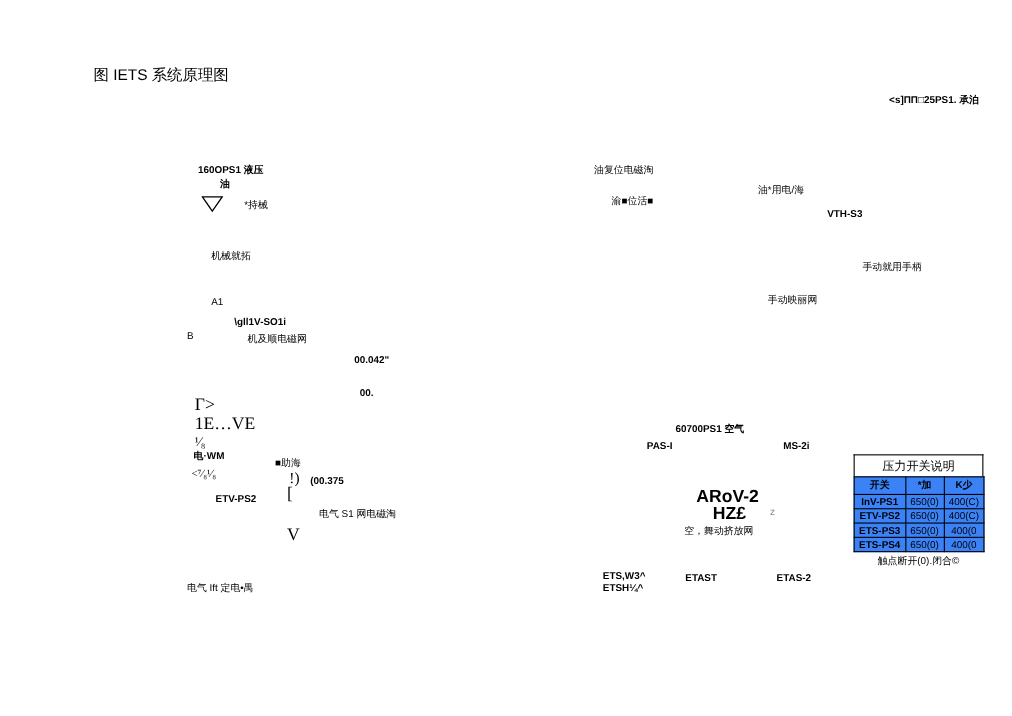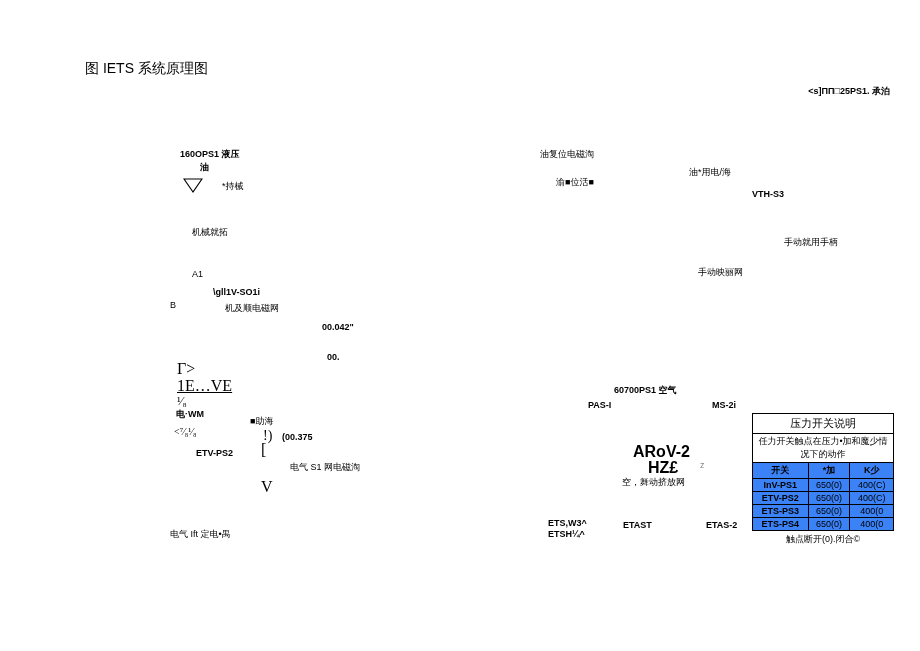--- a/index.html
+++ b/index.html
@@ -11,21 +11,21 @@
       font-size: 10px;
       color: #000;
       position: relative;
       overflow: hidden;
     }
     .abs { position: absolute; }
     .title { font-size: 14px; font-weight: 400; }
     .bold { font-weight: bold; }
     .tiny { font-size: 9px; }
     .big { font-size: 16px; }
-    .underline { text-decoration: underline; }
+    .underline { }
     .serif { font-family: "Times New Roman", serif; }
     table.ps-table {
       border-collapse: collapse;
       font-size: 9px;
       background: #3b82f6;
     }
     table.ps-table th, table.ps-table td {
       border: 1px solid #000;
       padding: 1px 4px;
       text-align: center;
@@ -95,23 +95,22 @@
 <div class="abs tiny bold" style="left:676px; top:400px;margin-left:36px;">MS-2i</div>
 
 <div class="abs bold big" style="left:633px; top:443px;">ARoV-2</div>
 <div class="abs bold big" style="left:648px; top:459px;">HZ£</div>
 <div class="abs tiny" style="left:700px; top:460px; color:#888;">z</div>
 <div class="abs tiny" style="left:622px; top:476px;">空，舞动挤放网</div>
 
 <div class="abs tiny bold" style="left:623px; top:520px;">ETAST</div>
 <div class="abs tiny bold" style="left:706px; top:520px;">ETAS-2</div>
 
-<div class="abs" style="right:26px; top:413px; width:142px;margin-left:13px;">
+<div class="abs" style="right:26px; top:413px; width:118px;margin-left:13px;">
   <div class="table-title">压力开关说明</div>
-  <div class="table-sub">任力开关触点在压力•加和魔少情况下的动作</div>
   <table class="ps-table" style="width:100%;">
     <tbody>
         <tr>
       <th class="hdr">开关</th>
       <th class="hdr">*加</th>
       <th class="hdr">K少</th>
     </tr>
     <tr>
       <td class="hdr">InV-PS1</td>
       <td>650(0)</td>

